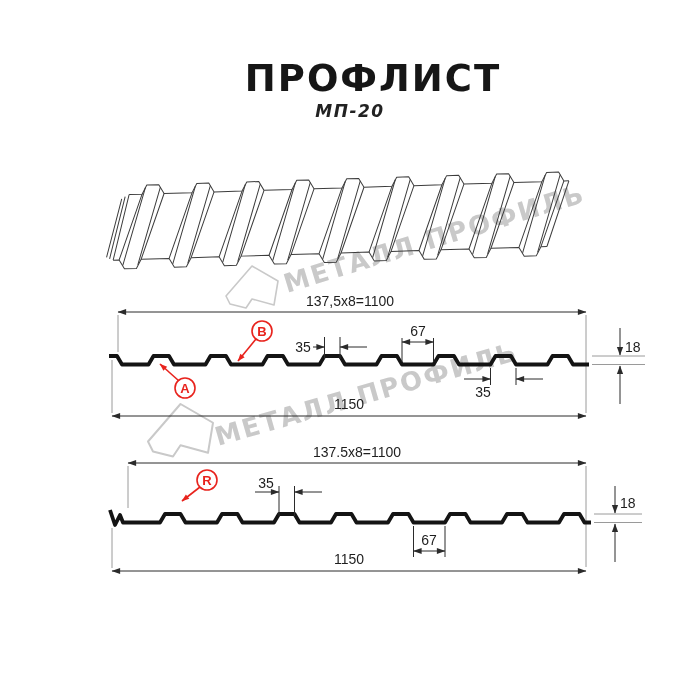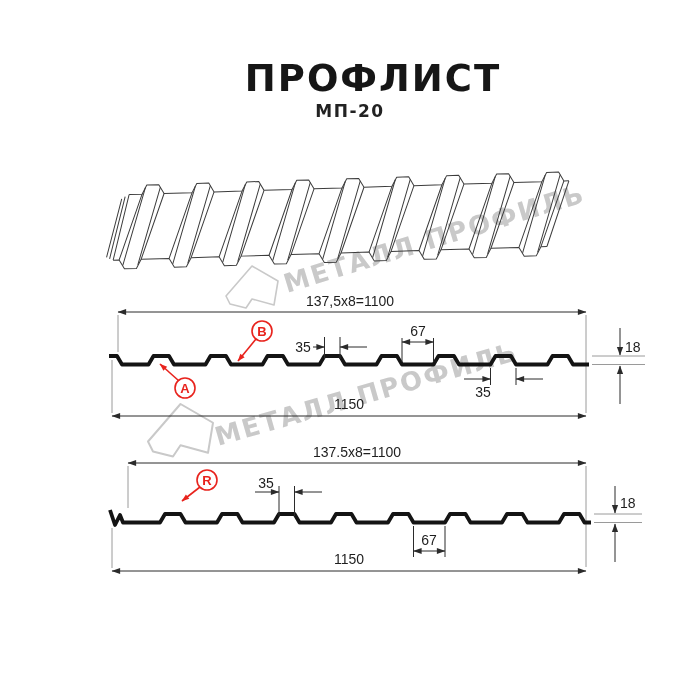--- a/index.html
+++ b/index.html
@@ -3,21 +3,21 @@
 <meta charset="utf-8">
 <style>
   html,body{margin:0;padding:0;background:#ffffff;}
   .page{position:relative;width:700px;height:700px;background:#fff;overflow:hidden;
         font-family:"Liberation Sans",sans-serif;}
   .title{position:absolute;top:57px;left:0;width:700px;text-align:center;
          font-family:"DejaVu Sans","Liberation Sans",sans-serif;
          font-size:37px;font-weight:800;letter-spacing:2px;color:#161616;padding-left:23px;}
   .subtitle{position:absolute;top:101px;left:0;width:700px;text-align:center;
          font-family:"DejaVu Sans","Liberation Sans",sans-serif;
-         font-size:17px;font-weight:700;letter-spacing:1.5px;color:#222;}
+         font-size:17px;font-weight:700;letter-spacing:1.5px;color:#222;font-style:italic;}
   .footer-note{position:absolute;top:618px;left:0;width:700px;text-align:center;
          font-family:"DejaVu Sans","Liberation Sans",sans-serif;
          font-size:16px;font-weight:700;letter-spacing:0.8px;color:#3d3d3d;}
   svg{position:absolute;top:0;left:0;}
   .thick{stroke:#141414;stroke-width:3.8;fill:none;stroke-linejoin:round;}
   .thin3d{stroke:#3c3c3c;stroke-width:1;fill:none;stroke-linejoin:round;}
   .dim{stroke:#2b2b2b;stroke-width:1;fill:none;}
   .ext{stroke:#8f8f8f;stroke-width:0.9;fill:none;}
   .dimtext{font-family:"Liberation Sans",sans-serif;font-size:14px;fill:#1e1e1e;}
   .redln{stroke:#e8231d;stroke-width:1.6;fill:none;}

